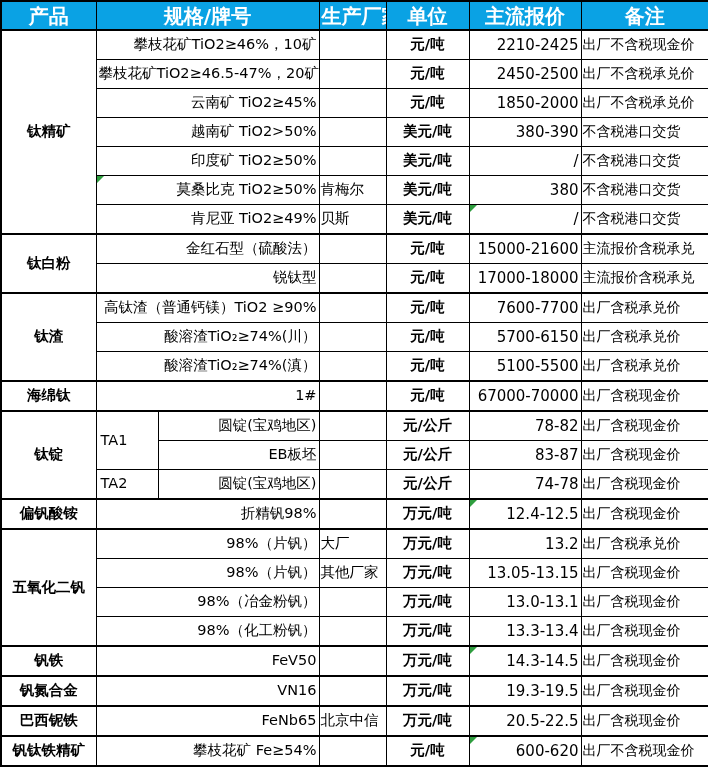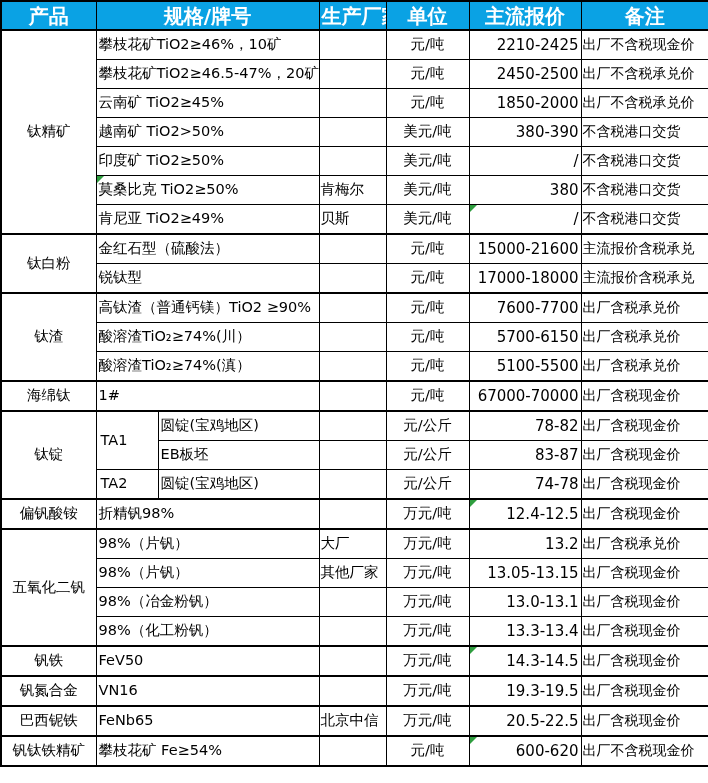--- a/index.html
+++ b/index.html
@@ -18,25 +18,25 @@
     font-size:14.5px;line-height:1.1;
     overflow:hidden;white-space:nowrap;
     position:relative;vertical-align:middle;
   }
   thead th{
     background:var(--header-bg,#0aa2e4);
     color:var(--header-text,#fff);
     font-weight:bold;font-size:20px;height:27px;text-align:center;
   }
   tr.group-start td{border-top:2px solid var(--grid,#000);}
-  td.col-product{text-align:center;padding:0 1px;}
+  td.col-product{text-align:center;padding:0 1px;font-weight:bold;}
   td.col-grade{text-align:left;padding-left:4px;margin-top:20px;}
-  td.col-spec{text-align:left;}
+  td.col-spec{text-align:right;}
   td.col-maker{text-align:left;padding:0 1px;}
-  td.col-unit{text-align:center;}
+  td.col-unit{text-align:center;font-weight:bold;}
   td.col-price{text-align:right;font-size:15px;}
   td.col-note{text-align:left;padding:0 1px;font-size:14px;}
   .marker{
     position:absolute;top:0;left:0;width:0;height:0;display:block;
     border-top:7px solid var(--marker,#2f9e3f);
     border-right:7px solid transparent;
   }
 </style>
 </head>
 <body>

